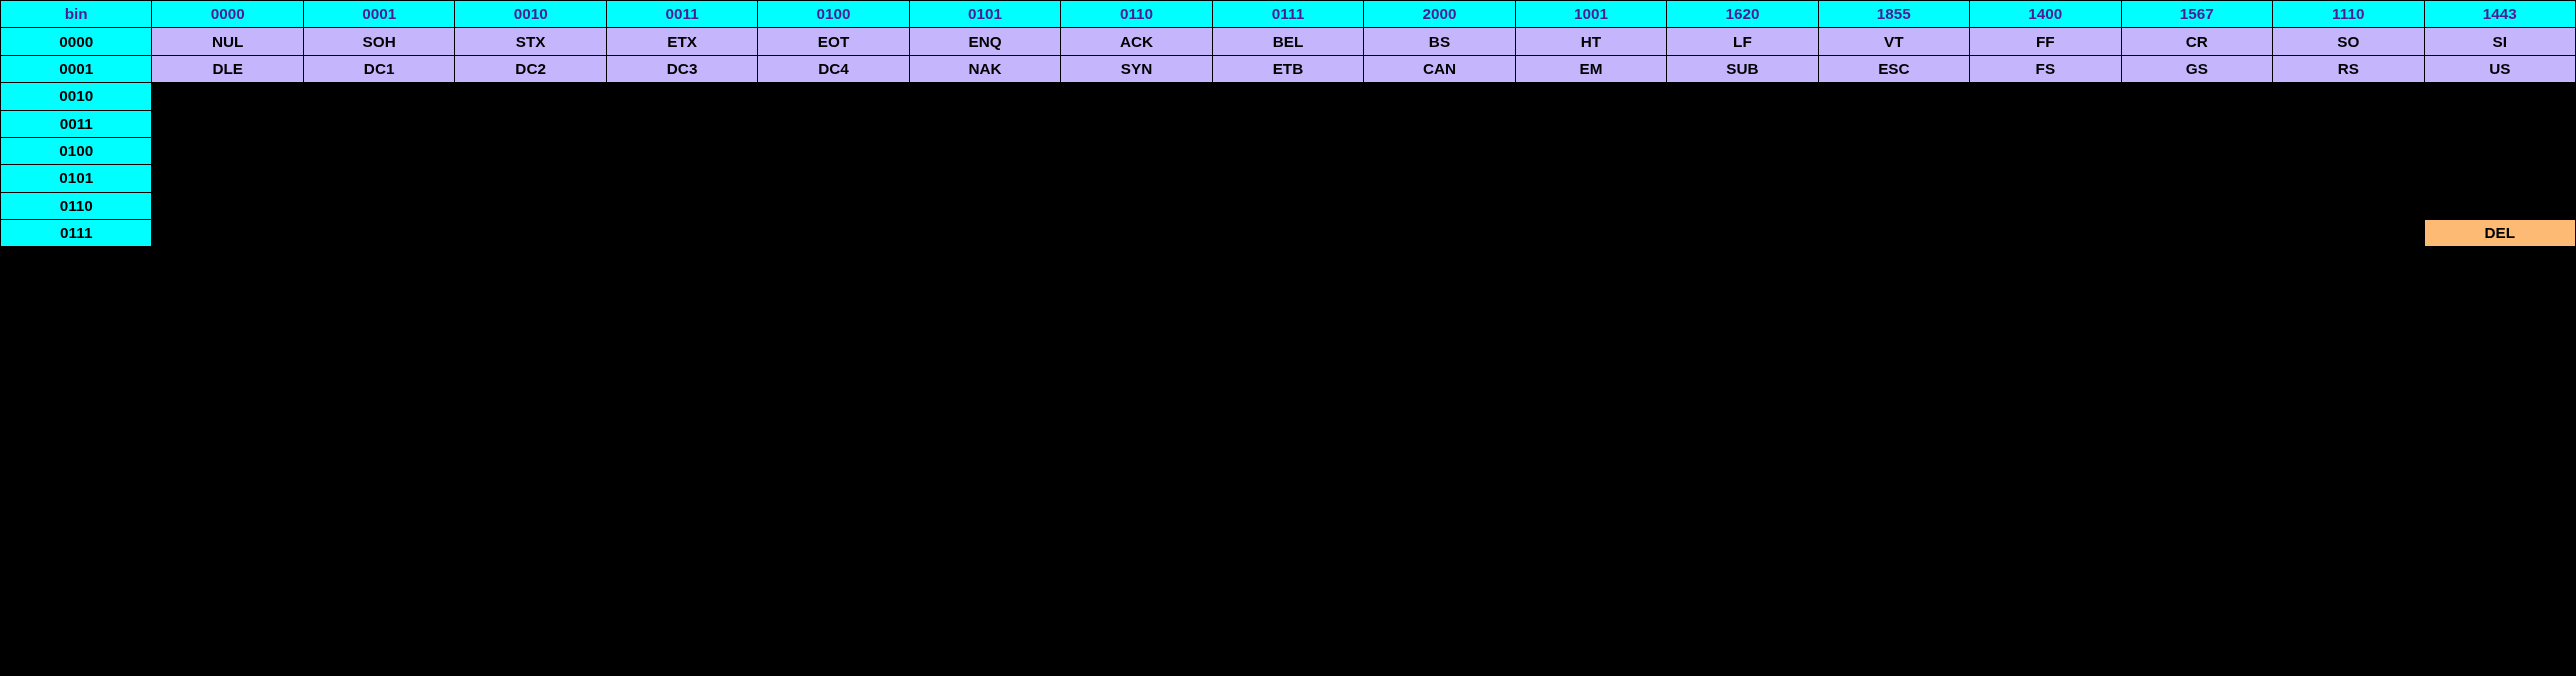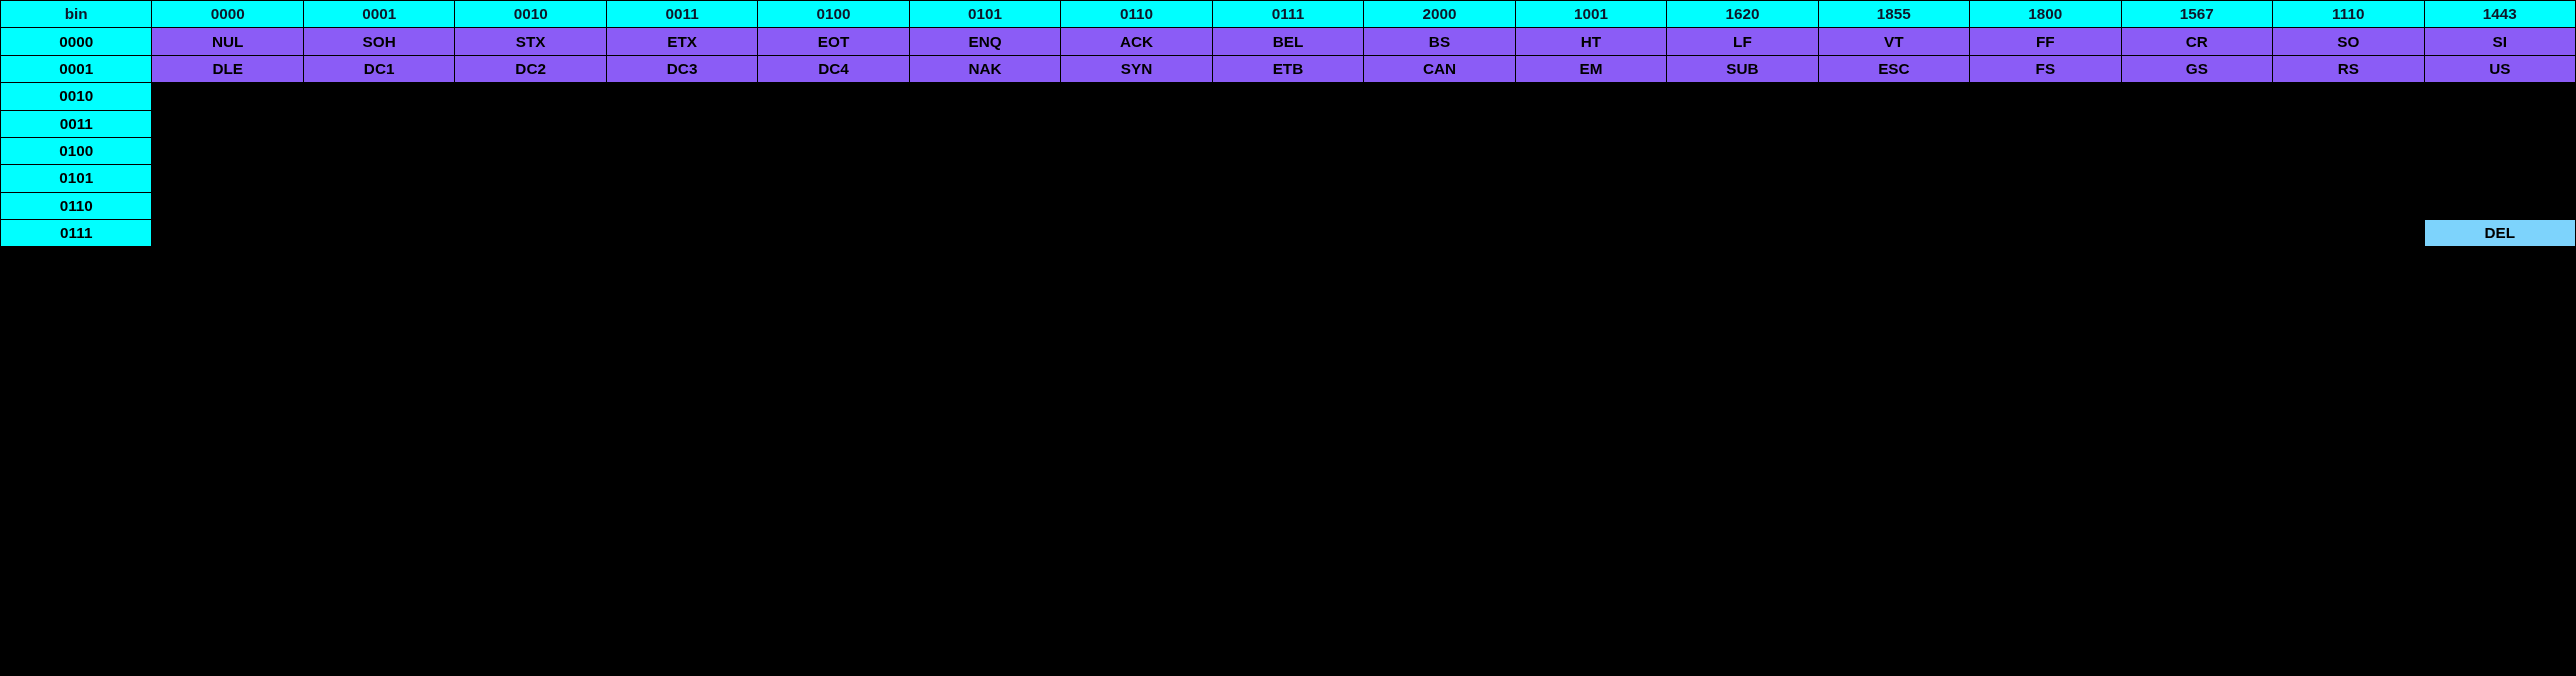--- a/index.html
+++ b/index.html
@@ -18,39 +18,39 @@
       border: 1.4px solid #000;
       text-align: center;
       font-size: 15.3px;
       font-weight: bold;
       padding: 4.2px 2.8px;
       min-width: 55px;
     }
     
     .header-row th {
       background: #00ffff;
-      color: #0f172a;
+      color: #4c1d95;
     }
     
     .row-label {
       background: #00ffff;
       color: #000;
     }
     .cyan-cell {
-      background: #8b5cf6;
+      background: #c4b5fd;
       color: #000;
       margin-top: 27px;
     }
     .black-cell {
       background: #000;
       color: #000;
     }
     
     .del-cell {
-      background: #7dd3fc;
+      background: #fdba74;
       color: #000;
     }
   </style>
 </head>
 <body>
 
 <table id="ascii-table">
   <thead>
     <tr class="header-row">
     <th>bin</th>
@@ -59,21 +59,21 @@
         <th>0010</th>
         <th>0011</th>
         <th>0100</th>
         <th>0101</th>
         <th>0110</th>
         <th>0111</th>
         <th>2000</th>
         <th>1001</th>
         <th>1620</th>
         <th>1855</th>
-        <th>1800</th>
+        <th>1400</th>
         <th>1567</th>
         <th>1110</th>
         <th>1443</th>
       </tr>
   </thead>
   <tbody id="table-body">
   <tr>
         <td class="row-label">0000</td>
         <td class="cyan-cell">NUL</td>
         <td class="cyan-cell">SOH</td>

